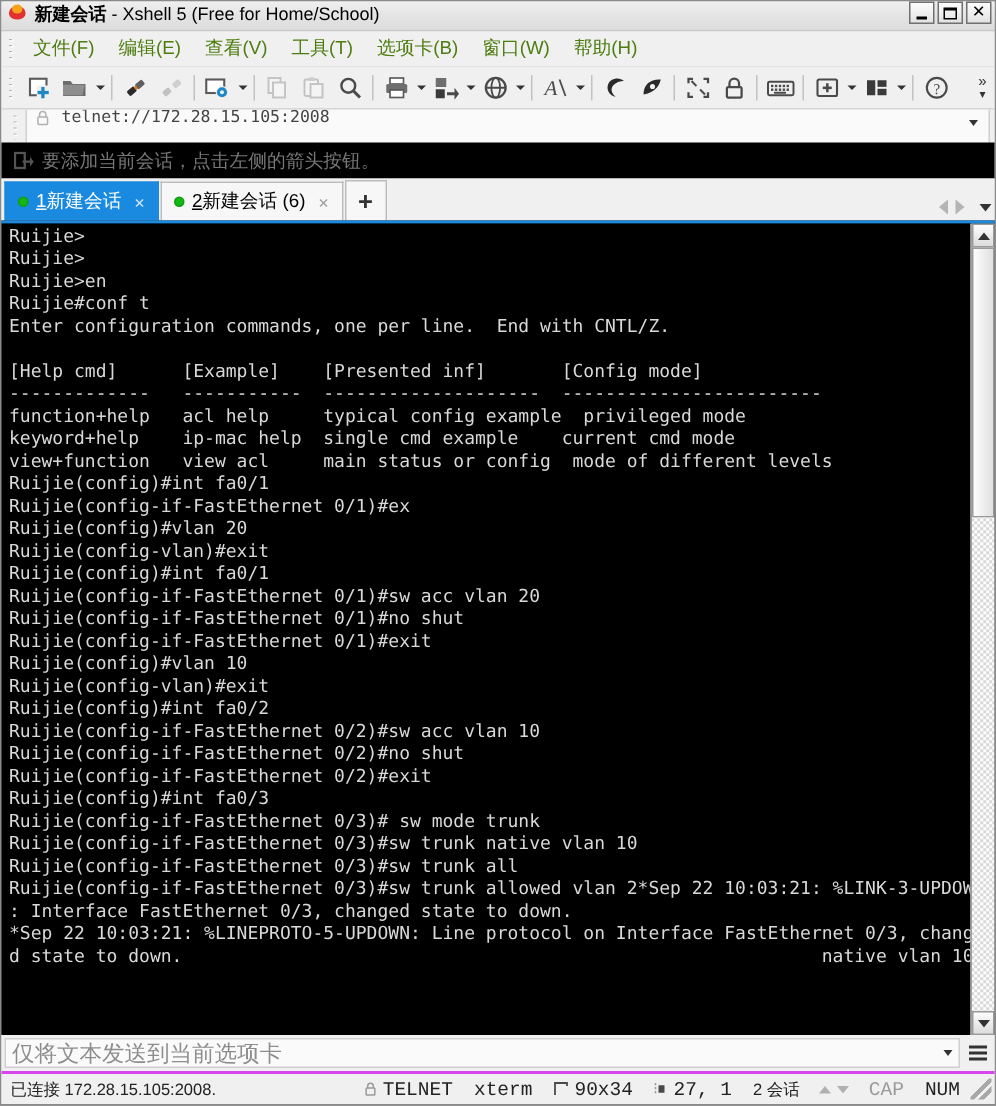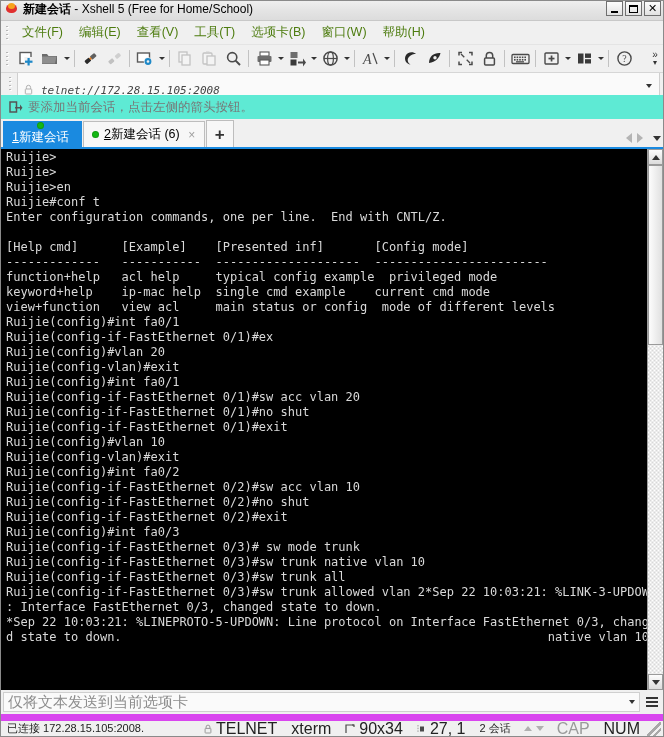--- a/index.html
+++ b/index.html
@@ -106,54 +106,54 @@
   }
   svg{display:block;}
 
   
   .addrrow{
     height:22px;flex:0 0 22px;display:flex;align-items:center;
     background:#f0f0f0;padding:0 3px 0 3px;box-sizing:border-box;
   }
   .addrbox{
     flex:1 1 auto;height:18px;background:#fafafa;border:1px solid #cfcfcf;
-    display:flex;align-items:flex-start;box-sizing:border-box;padding:12px 3px;font-style:italic;
+    display:flex;align-items:flex-end;box-sizing:border-box;padding:12px 3px;
   }
   .addr-lock{flex:0 0 12px;margin:0 5px 0 3px;}
   .addr-text{
     flex:1 1 auto;font-family:"DejaVu Sans Mono","Liberation Mono",monospace;
     font-size:11px;color:#444;white-space:nowrap;overflow:hidden;
   }
   .addr-caret{
     width:0;height:0;border-left:3.5px solid transparent;border-right:3.5px solid transparent;
     border-top:4px solid #333;margin-right:4px;
   }
 
   
   .noticerow{
     height:24px;flex:0 0 24px;display:flex;align-items:center;
-    background:#5eead4;box-sizing:border-box;
+    background:#000000;box-sizing:border-box;
   }
   .notice-icon{flex:0 0 14px;margin:0 5px 0 8px;}
   .notice-text{font-size:12.5px;color:#777;white-space:nowrap;}
 
   
   .tabbar{
     height:28px;flex:0 0 28px;display:flex;align-items:flex-end;
     background:#f0f0f0;padding-left:2px;box-sizing:border-box;
     position:relative;
   }
   .tab{
     height:26px;display:flex;align-items:center;
     padding:0 6px 0 8px;box-sizing:border-box;
     font-size:12.5px;white-space:nowrap;
     border:1px solid #bdbdbd;border-bottom:none;
     margin-right:1px;
   }
-  .tab.active{background:#1a8ae0;color:#fff;border-color:#1a8ae0;flex-direction:column;}
+  .tab.active{background:#1a8ae0;color:#fff;border-color:#1a8ae0;}
   .tab.inactive{background:#f7f7f7;color:#000;}
   .tab-dot{
     width:7px;height:7px;border-radius:50%;background:#14b814;
     margin-right:5px;flex:0 0 7px;
     box-shadow:inset 0 0 0 1px rgba(0,0,0,.15);
   }
   .tab-label{margin-right:6px;}
   .tab-label u{text-decoration:underline;}
   .tab-x{
     font-size:12px;color:#cfe6fb;width:12px;text-align:center;
@@ -230,31 +230,31 @@
   .send-caret{width:0;height:0;border-left:3.5px solid transparent;border-right:3.5px solid transparent;border-top:4px solid #333;}
   .send-menu{
     flex:0 0 18px;height:20px;display:flex;flex-direction:column;
     align-items:center;justify-content:center;gap:2px;margin-left:3px;
   }
   .send-menu i{display:block;width:12px;height:2px;background:#333;}
 
   
   .statusbar{
     height:22px;flex:0 0 22px;display:flex;align-items:center;
-    background:#f0f0f0;border-top:7px solid #d946ef;
+    background:#f0f0f0;border-top:2px solid #d946ef;
     font-size:11px;color:#222;box-sizing:border-box;
     font-family:"Liberation Sans", sans-serif;
   }
   .sb-conn{padding-left:6px;white-space:nowrap;flex:0 0 auto;}
   .sb-spacer{flex:1 1 auto;}
   .sb-cell{
     display:flex;align-items:center;white-space:nowrap;
     padding:0 7px;height:16px;
   }
-  .sb-cell.mono{font-family:Liberation Sans, sans-serif;font-size:16px;}
+  .sb-cell.mono{font-family:Liberation Mono, monospace;font-size:13px;}
   .sb-dim{color:#9a9a9a;}
   .sb-ico{margin-right:4px;display:flex;align-items:center;}
   .sb-arrows{display:flex;gap:4px;padding:0 6px;align-items:center;}
   .arw{width:0;height:0;border-left:4px solid transparent;border-right:4px solid transparent;}
   .arw-u{border-bottom:5px solid #b0b0b0;}
   .arw-d{border-top:5px solid #b0b0b0;}
   .sb-grip{
     width:14px;height:14px;margin-right:2px;flex:0 0 14px;
     background-image:
       linear-gradient(135deg, transparent 45%, #a8a8a8 45%, #a8a8a8 58%, transparent 58%),

